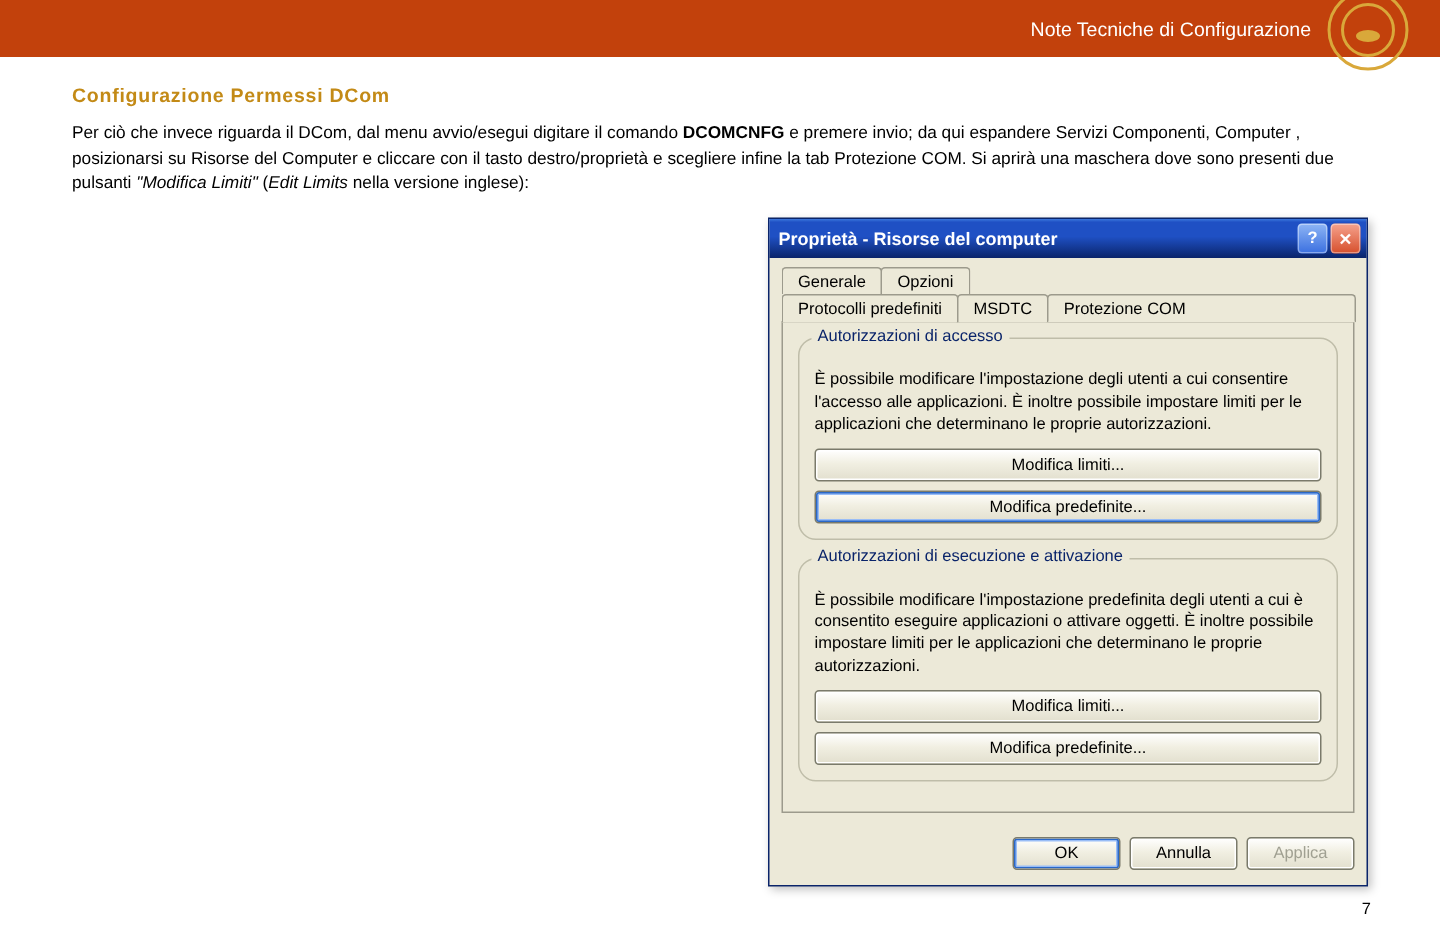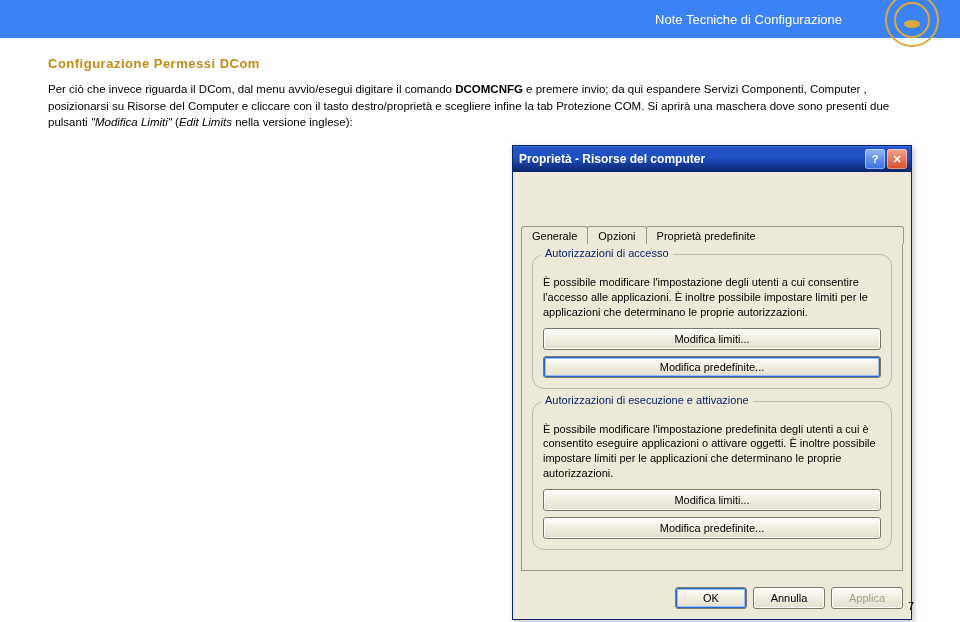--- a/index.html
+++ b/index.html
@@ -6,26 +6,26 @@
   body {
     width: 960px;
     height: 622px;
     font-family: Verdana, Arial, sans-serif;
     background: #fff;
     position: relative;
     overflow: hidden;
   }
   .header-bar {
     height: 38px;
-    background: #3b82f6;
+    background: #c2410c;
     position: relative;
     display: flex;
     align-items: center;
     justify-content: flex-end;
-    padding-right: 118px;
+    padding-right: 86px;
   }
   .header-title {
     color: #fff;
     font-size: 13px;
     font-weight: normal;
   }
   .header-logo {
     position: absolute;
     right: 20px;
     top: -8px;
@@ -80,21 +80,20 @@
     font-weight: bold; font-size: 11px;
     box-shadow: inset 0 0 0 1px rgba(255,255,255,.4);
   }
   .dlg-btn.help { background: linear-gradient(#8fb6f5,#3a6fe0); color:#fff; }
   .dlg-btn.close { background: linear-gradient(#f6a38e,#d64f2c); color:#fff; }
   .dlg-body { padding: 6px 8px 8px 8px; }
   .tabs {
     display: flex;
     flex-wrap: wrap;
     font-size: 11px;
-    margin-top: 48px;
   }
   .tab {
     background: #ece9d8;
     border: 1px solid #9c9a8c;
     border-bottom: none;
     padding: 3px 10px 2px 10px;
     margin-right: -1px;
     color: #000;
     position: relative;
     border-top-left-radius: 3px;
@@ -199,21 +198,25 @@
             </div>
           <div class="dlg-btn close">
               <span>✕</span>
             </div>
         </div>
       </div>
       <div class="dlg-body">
         <div class="tabs">
           <div class="tab"><span>Generale</span></div>
           <div class="tab"><span>Opzioni</span></div>
-          <div class="tab" style="flex:1"><span>Proprietà predefinite</span></div>
+          <div class="tabs-row2">
+            <div class="tab"><span>Protocolli predefiniti</span></div>
+            <div class="tab"><span>MSDTC</span></div>
+            <div class="tab active" style="flex:1"><span>Protezione COM</span></div>
+          </div>
         </div>
         <div class="tab-panel">
           <div class="groupbox">
             <div class="groupbox-legend">Autorizzazioni di accesso</div>
             <div class="gb-text">È possibile modificare l'impostazione degli utenti a cui consentire l'accesso alle applicazioni. È inoltre possibile impostare limiti per le applicazioni che determinano le proprie autorizzazioni.</div>
             <div class="gb-btnrow">
               <button class="xp-btn">
                   <span>Modifica limiti...</span>
                 </button>
               <button class="xp-btn focused">

